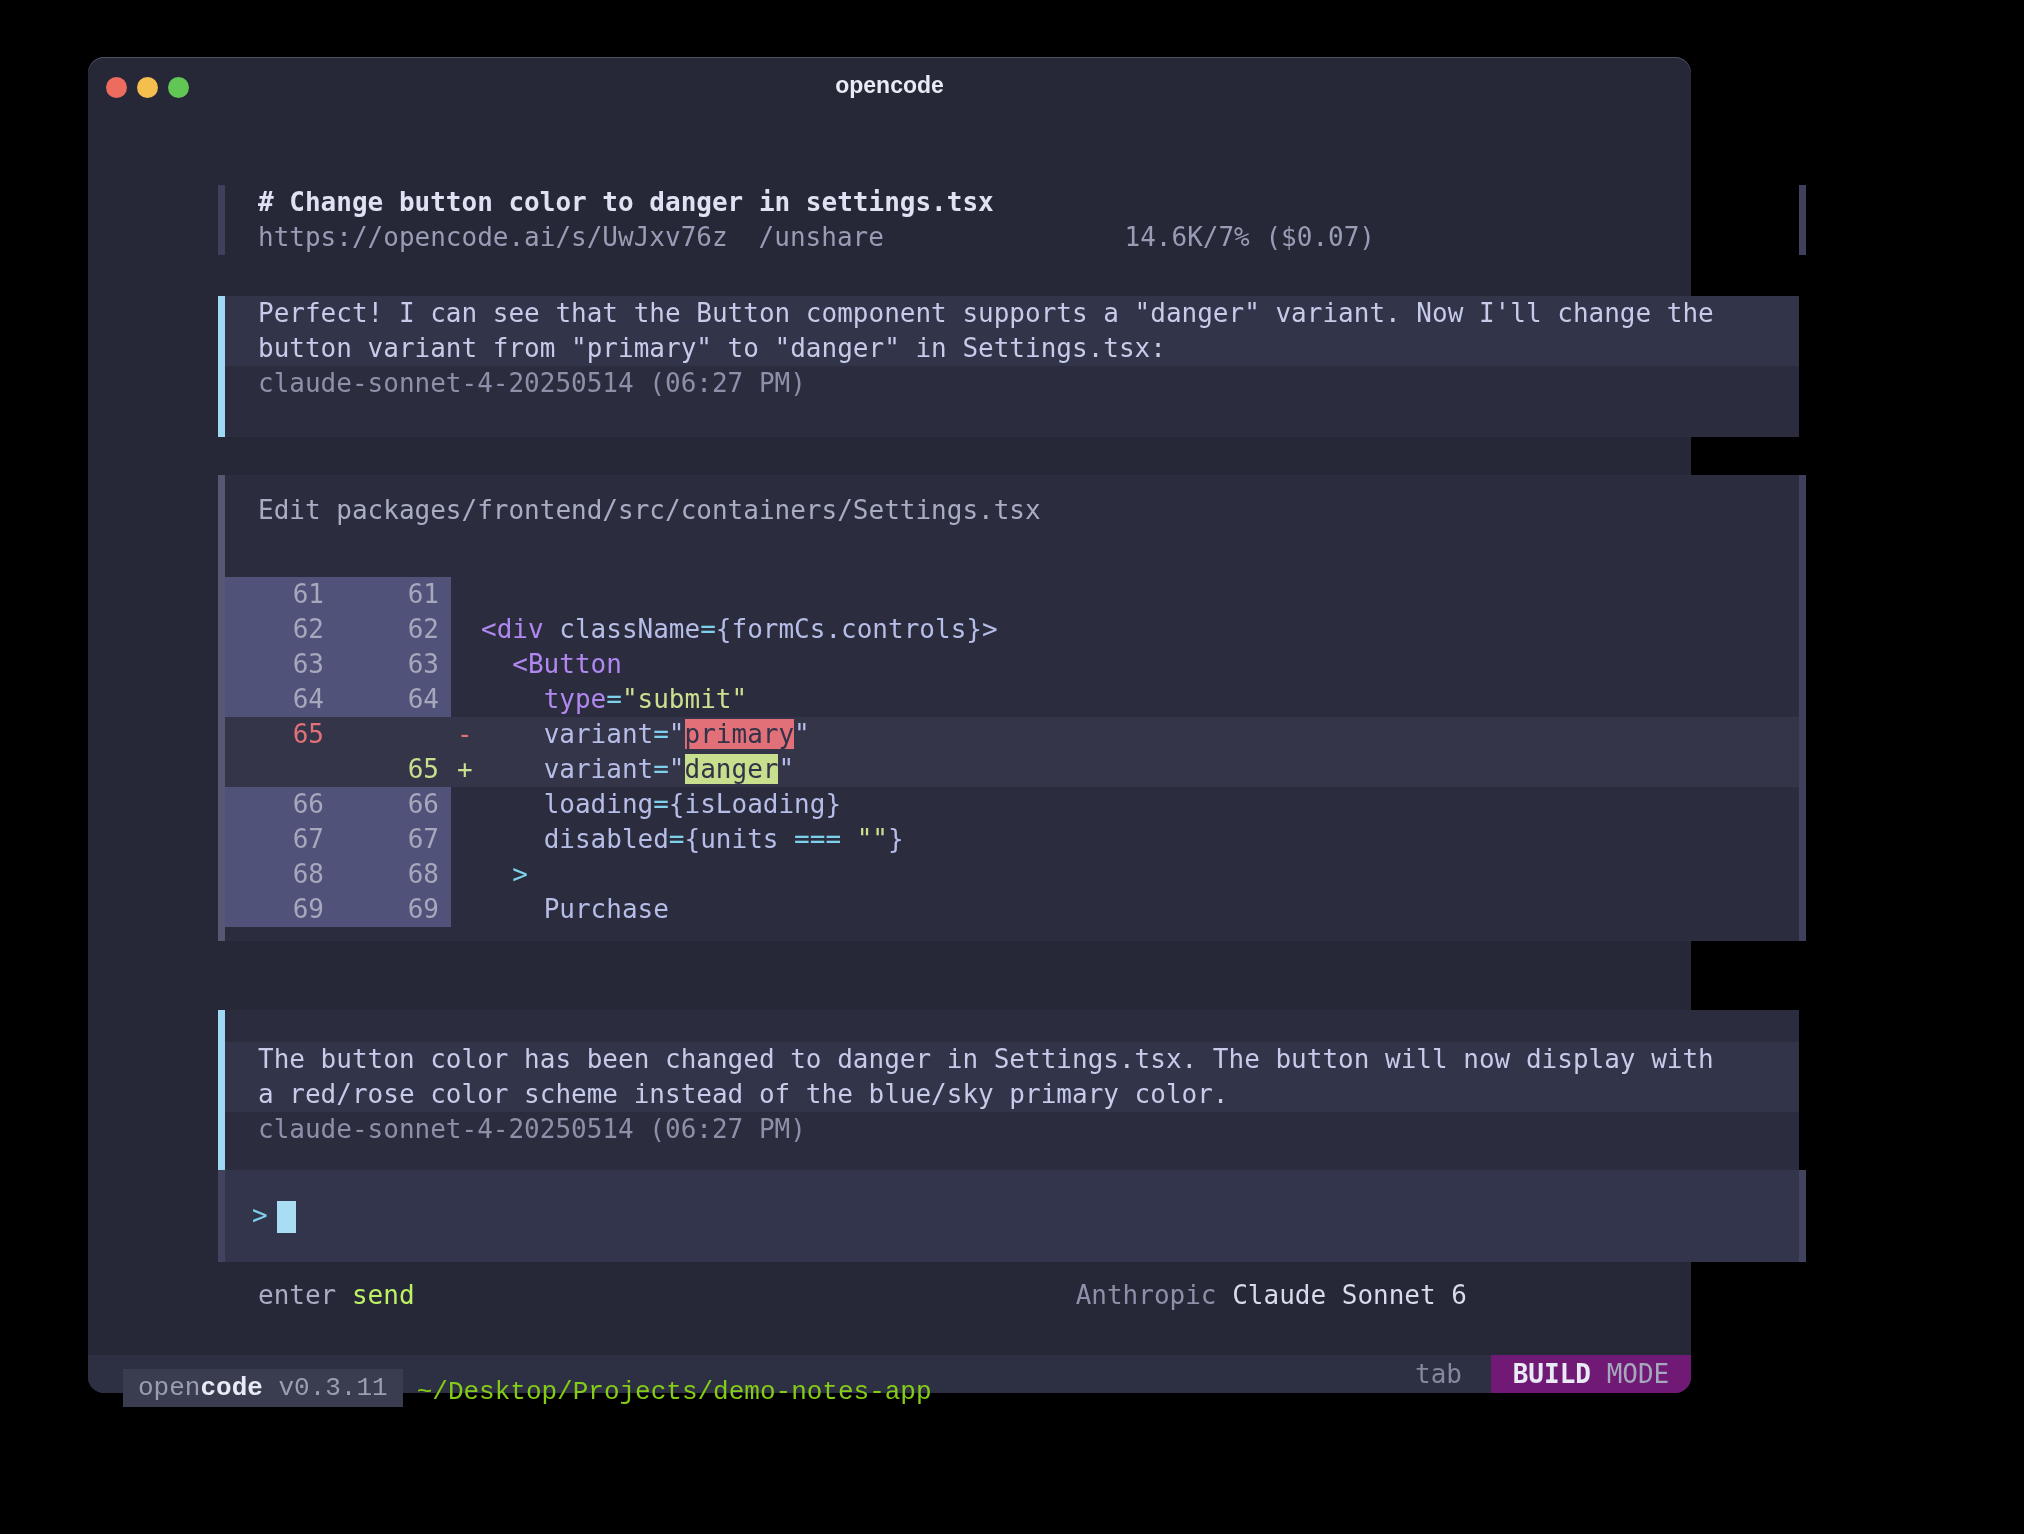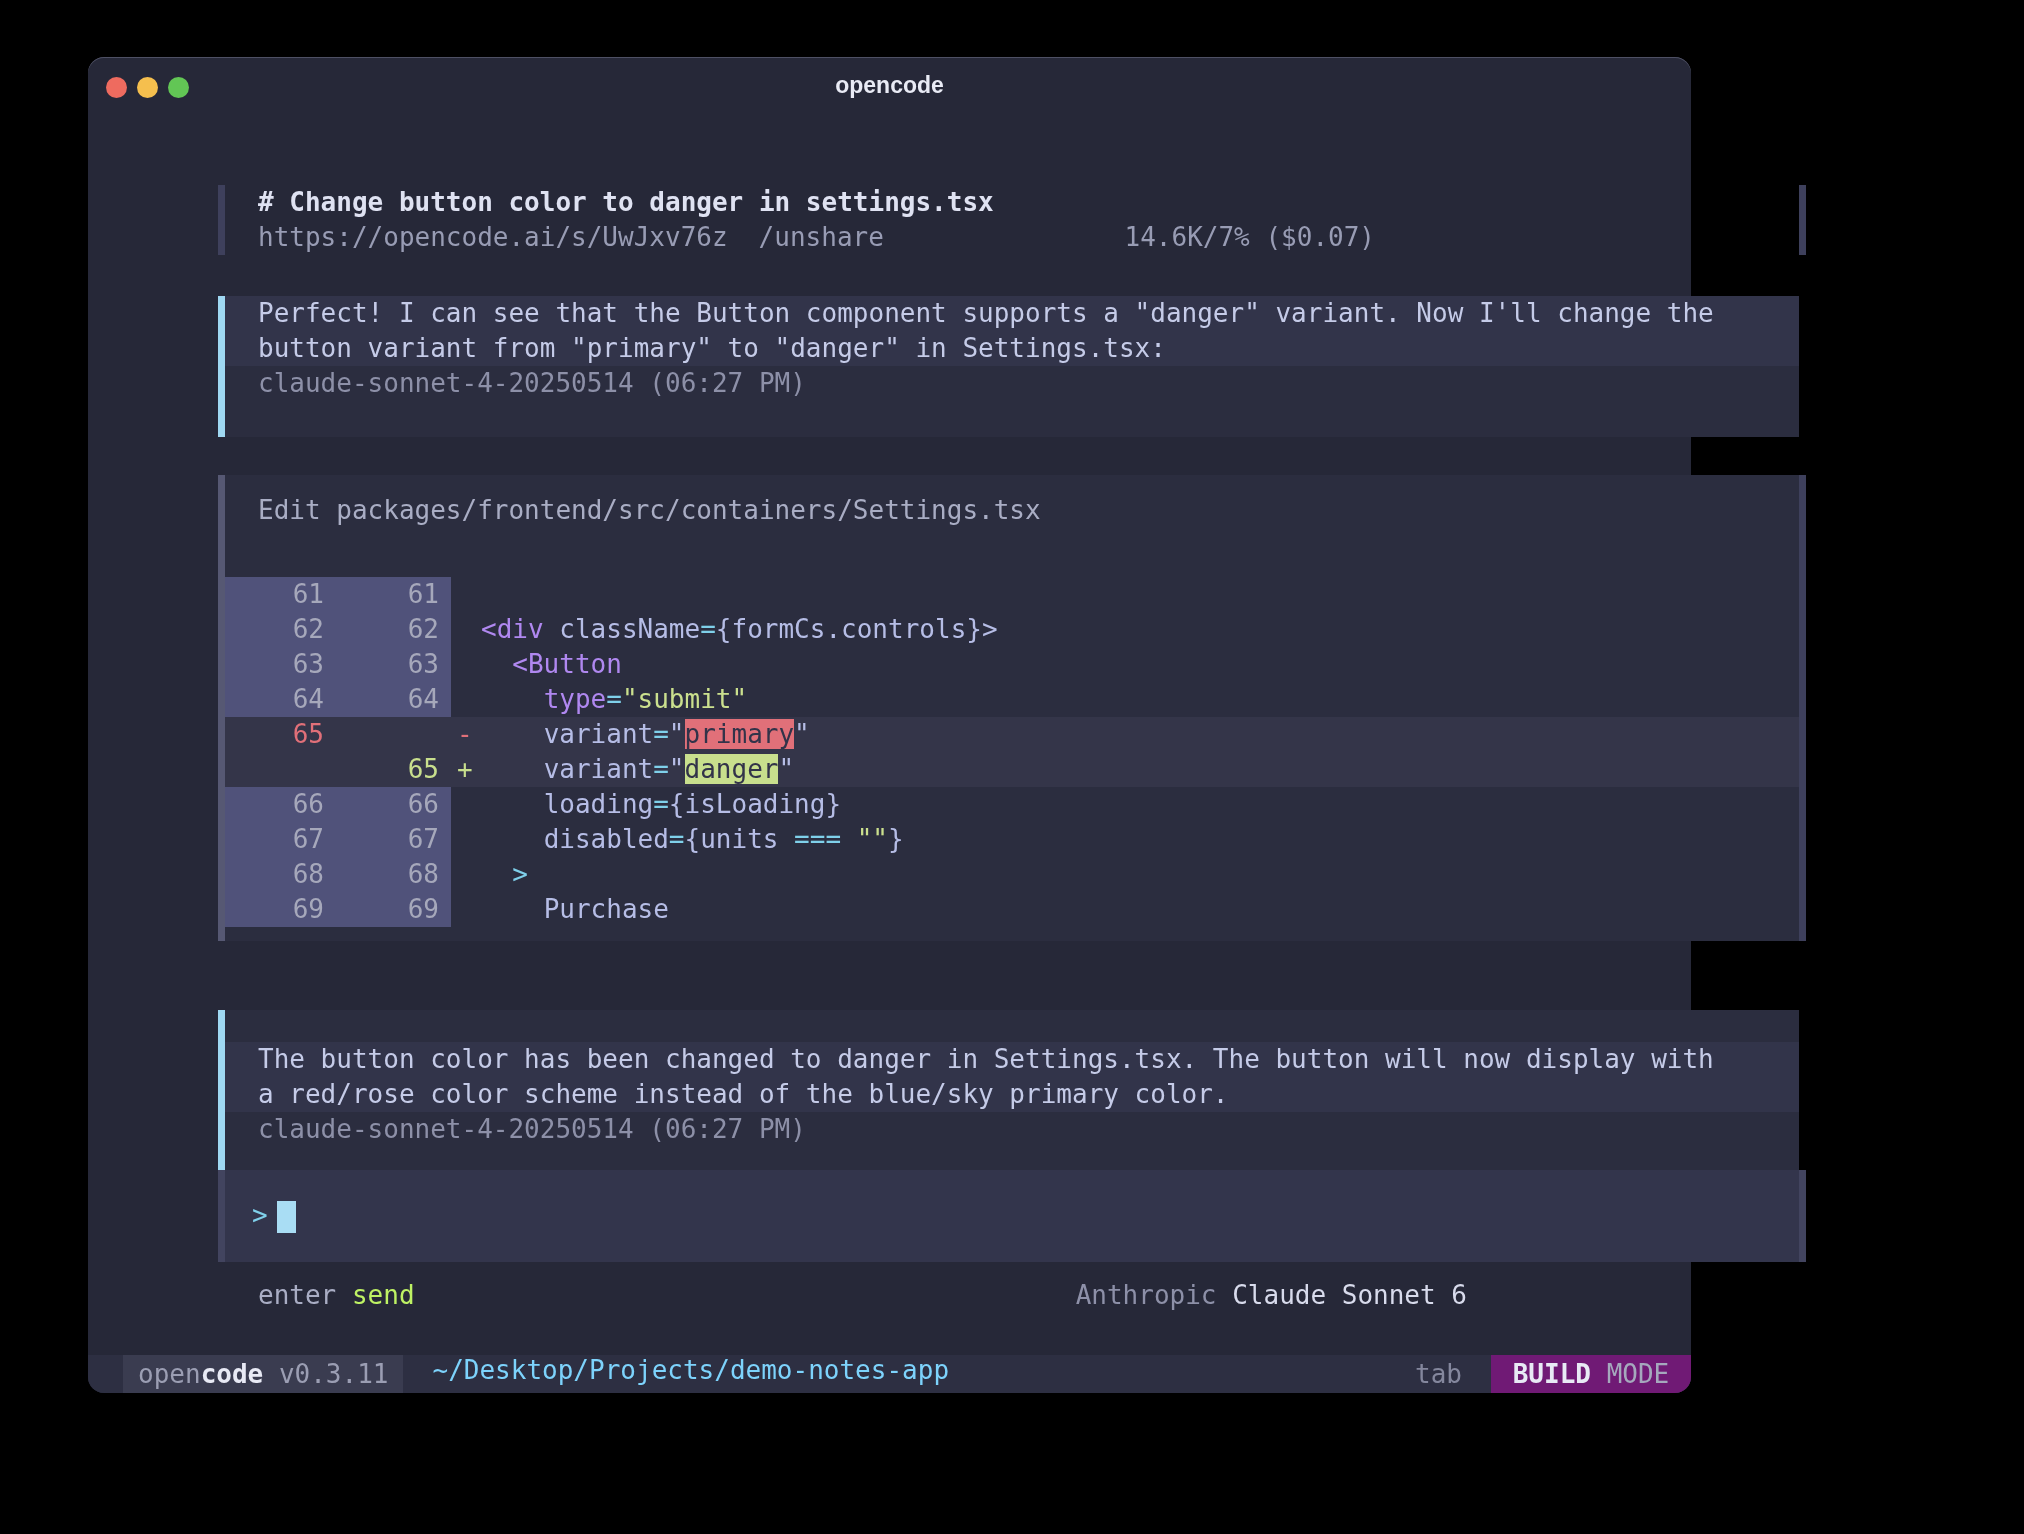--- a/index.html
+++ b/index.html
@@ -86,26 +86,26 @@
   .hint-act { color:#bef264; }
   .hint-right { position:absolute; right:224px; height:35px; line-height:35px; white-space:pre; }
   .hint-provider { color:#8d90a8; }
   .hint-model { color:#d8dbec; }
 
   
   .status-bar {
     position:absolute; left:0; bottom:0; width:100%; height:38px;
     background:#2d2f42; border-radius:0 0 16px 16px;
   }
-  .sb-left { position:absolute; left:35px; top:0; height:38px; display:flex; align-items:flex-start; }
+  .sb-left { position:absolute; left:35px; top:14px; height:38px; display:flex; align-items:flex-end;font-family:Liberation Mono, monospace; }
   .sb-chip { height:38px; line-height:38px; background:#3a3c50; padding:0 15px; white-space:pre; }
   .sb-open { color:#9b9eb3; }
   .sb-code { color:#e8eaf5; font-weight:700; }
   .sb-ver { color:#9b9eb3; }
-  .sb-path { padding-left:29px; color:#7dd3fc; white-space:pre; }
+  .sb-path { padding-left:14px; color:#84cc16; white-space:pre; }
   .sb-right { position:absolute; right:0; top:0; height:38px; display:flex; align-items:center; }
   .sb-tab { color:#84879d; padding-right:29px; }
   .sb-mode { height:38px; line-height:38px; background:#701a75; padding:0 18px; width:200px; text-align:center;
              border-radius:0 0 16px 0; white-space:pre; }
   .sb-build { color:#e8eaf5; font-weight:700; }
   .sb-modew { color:#a5a8bd; }
 </style>
 </head>
 <body>
 

